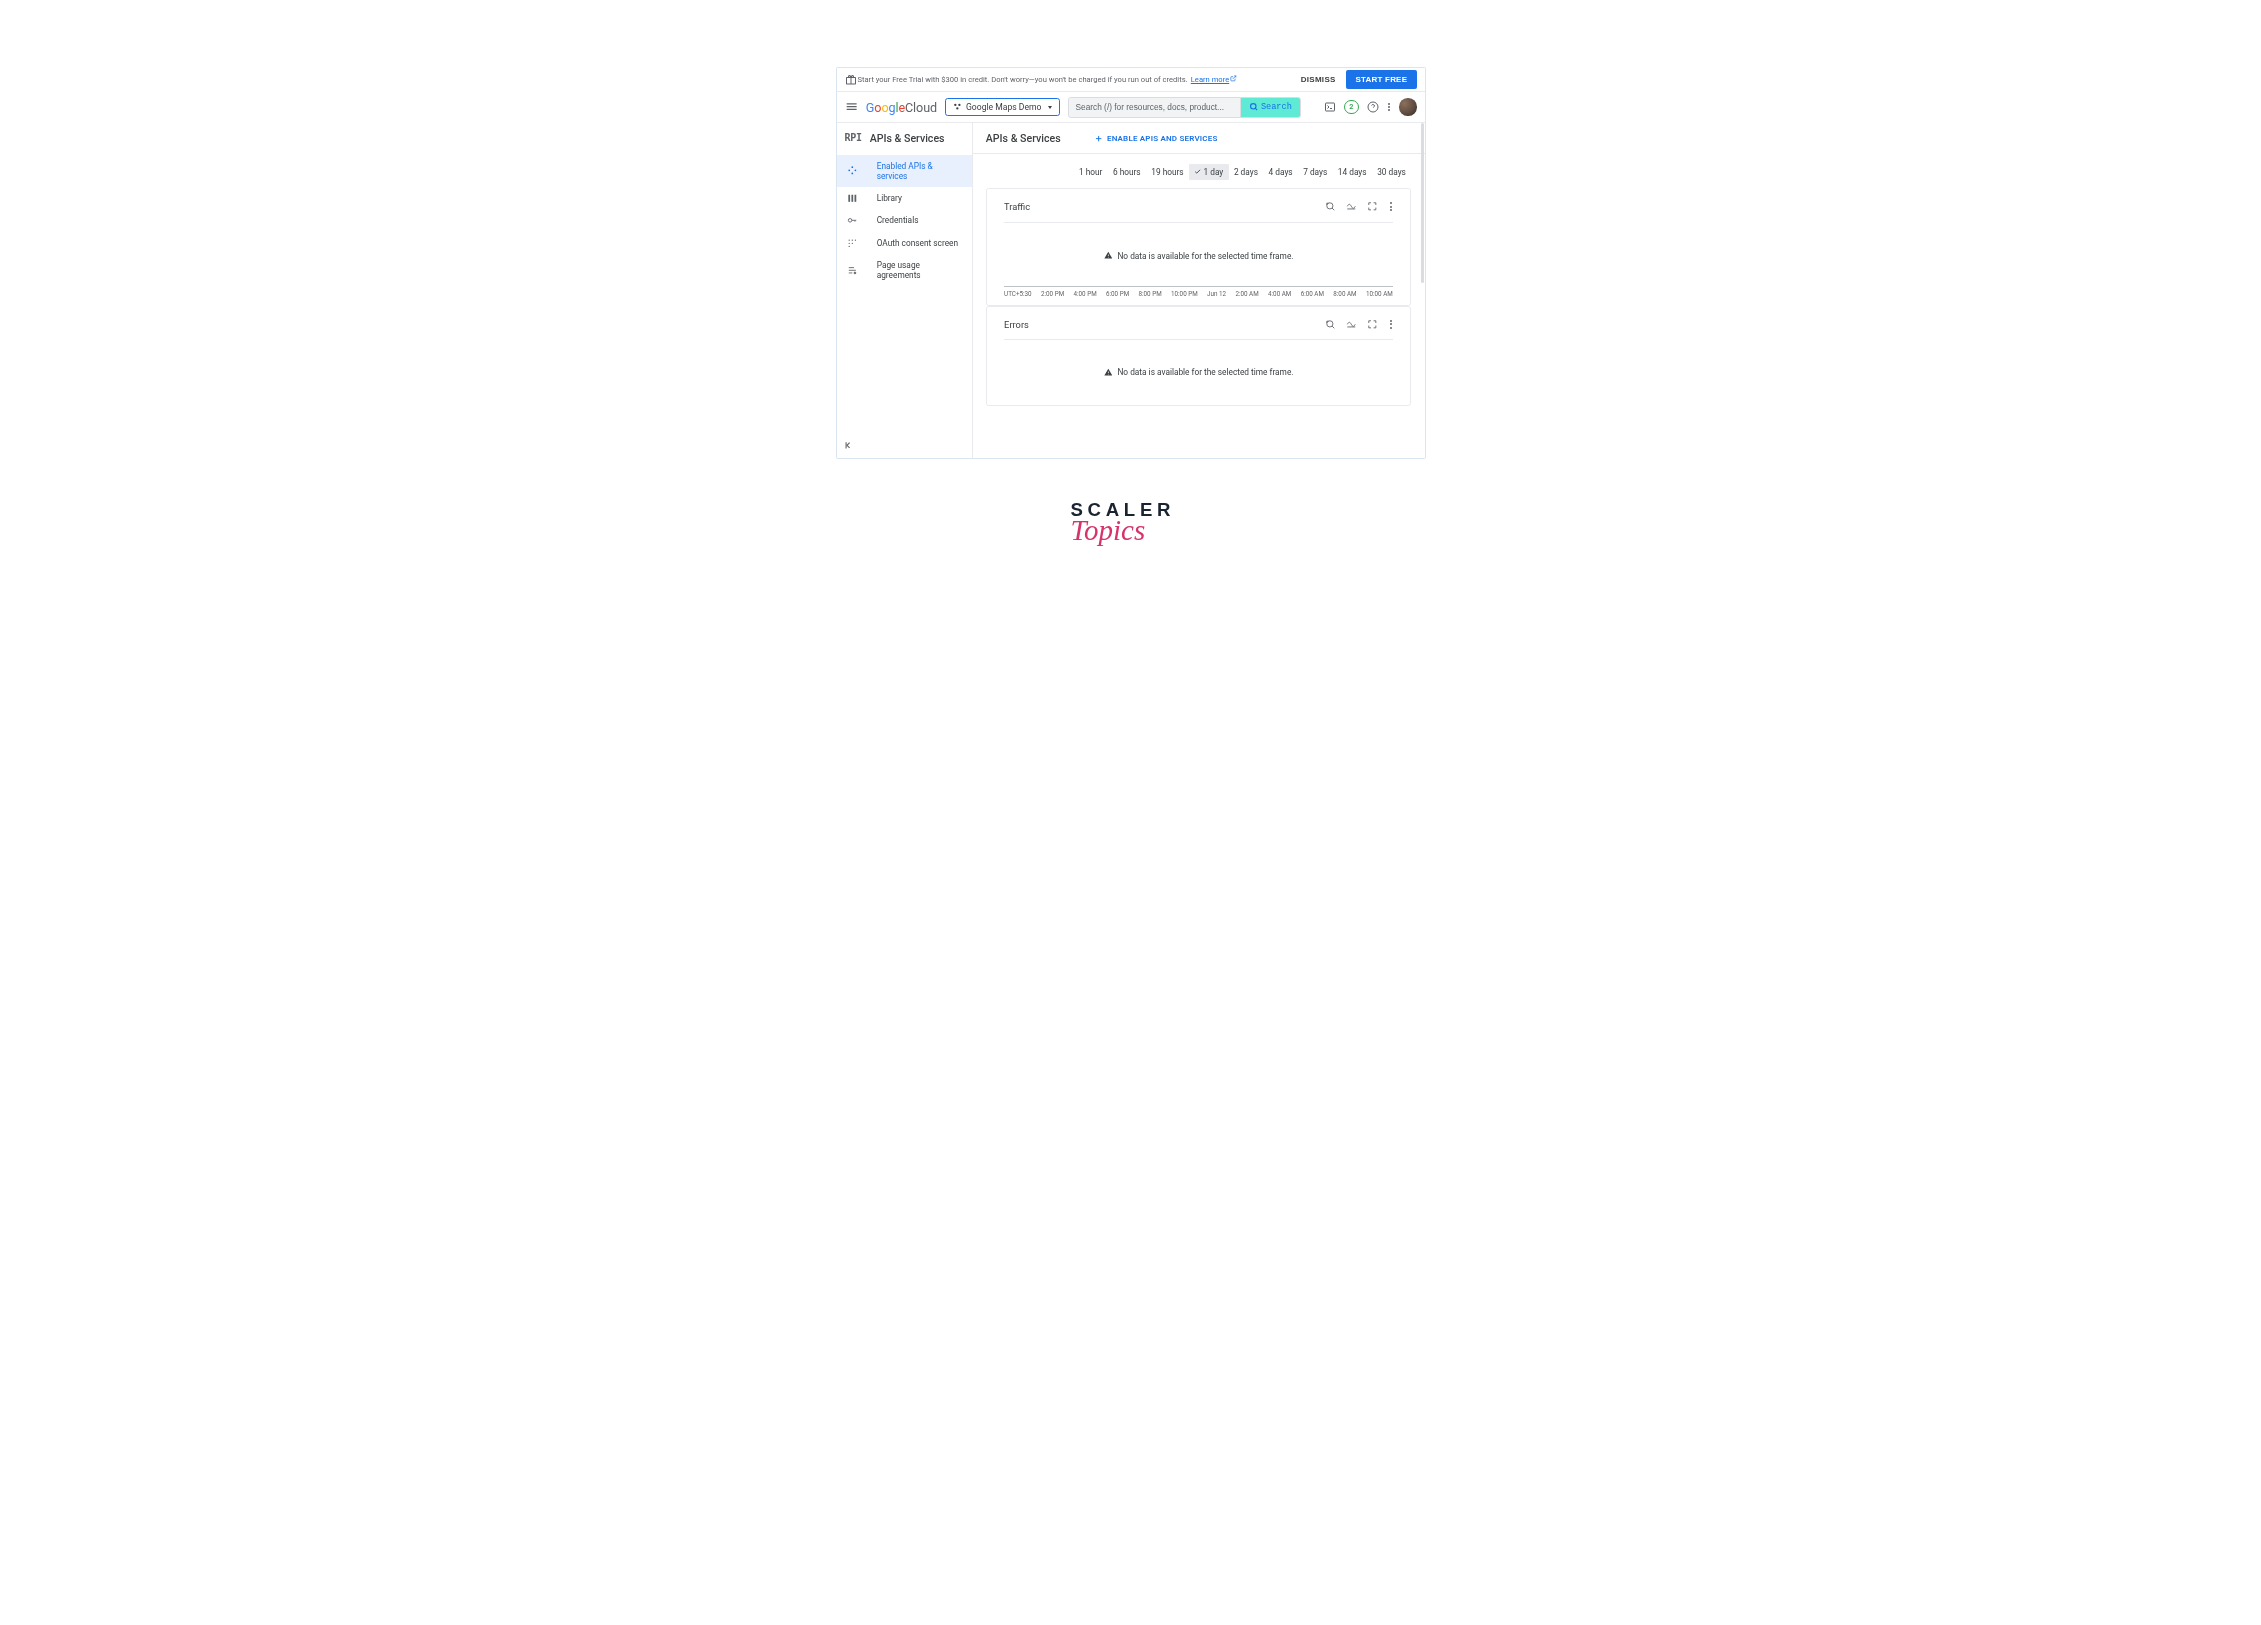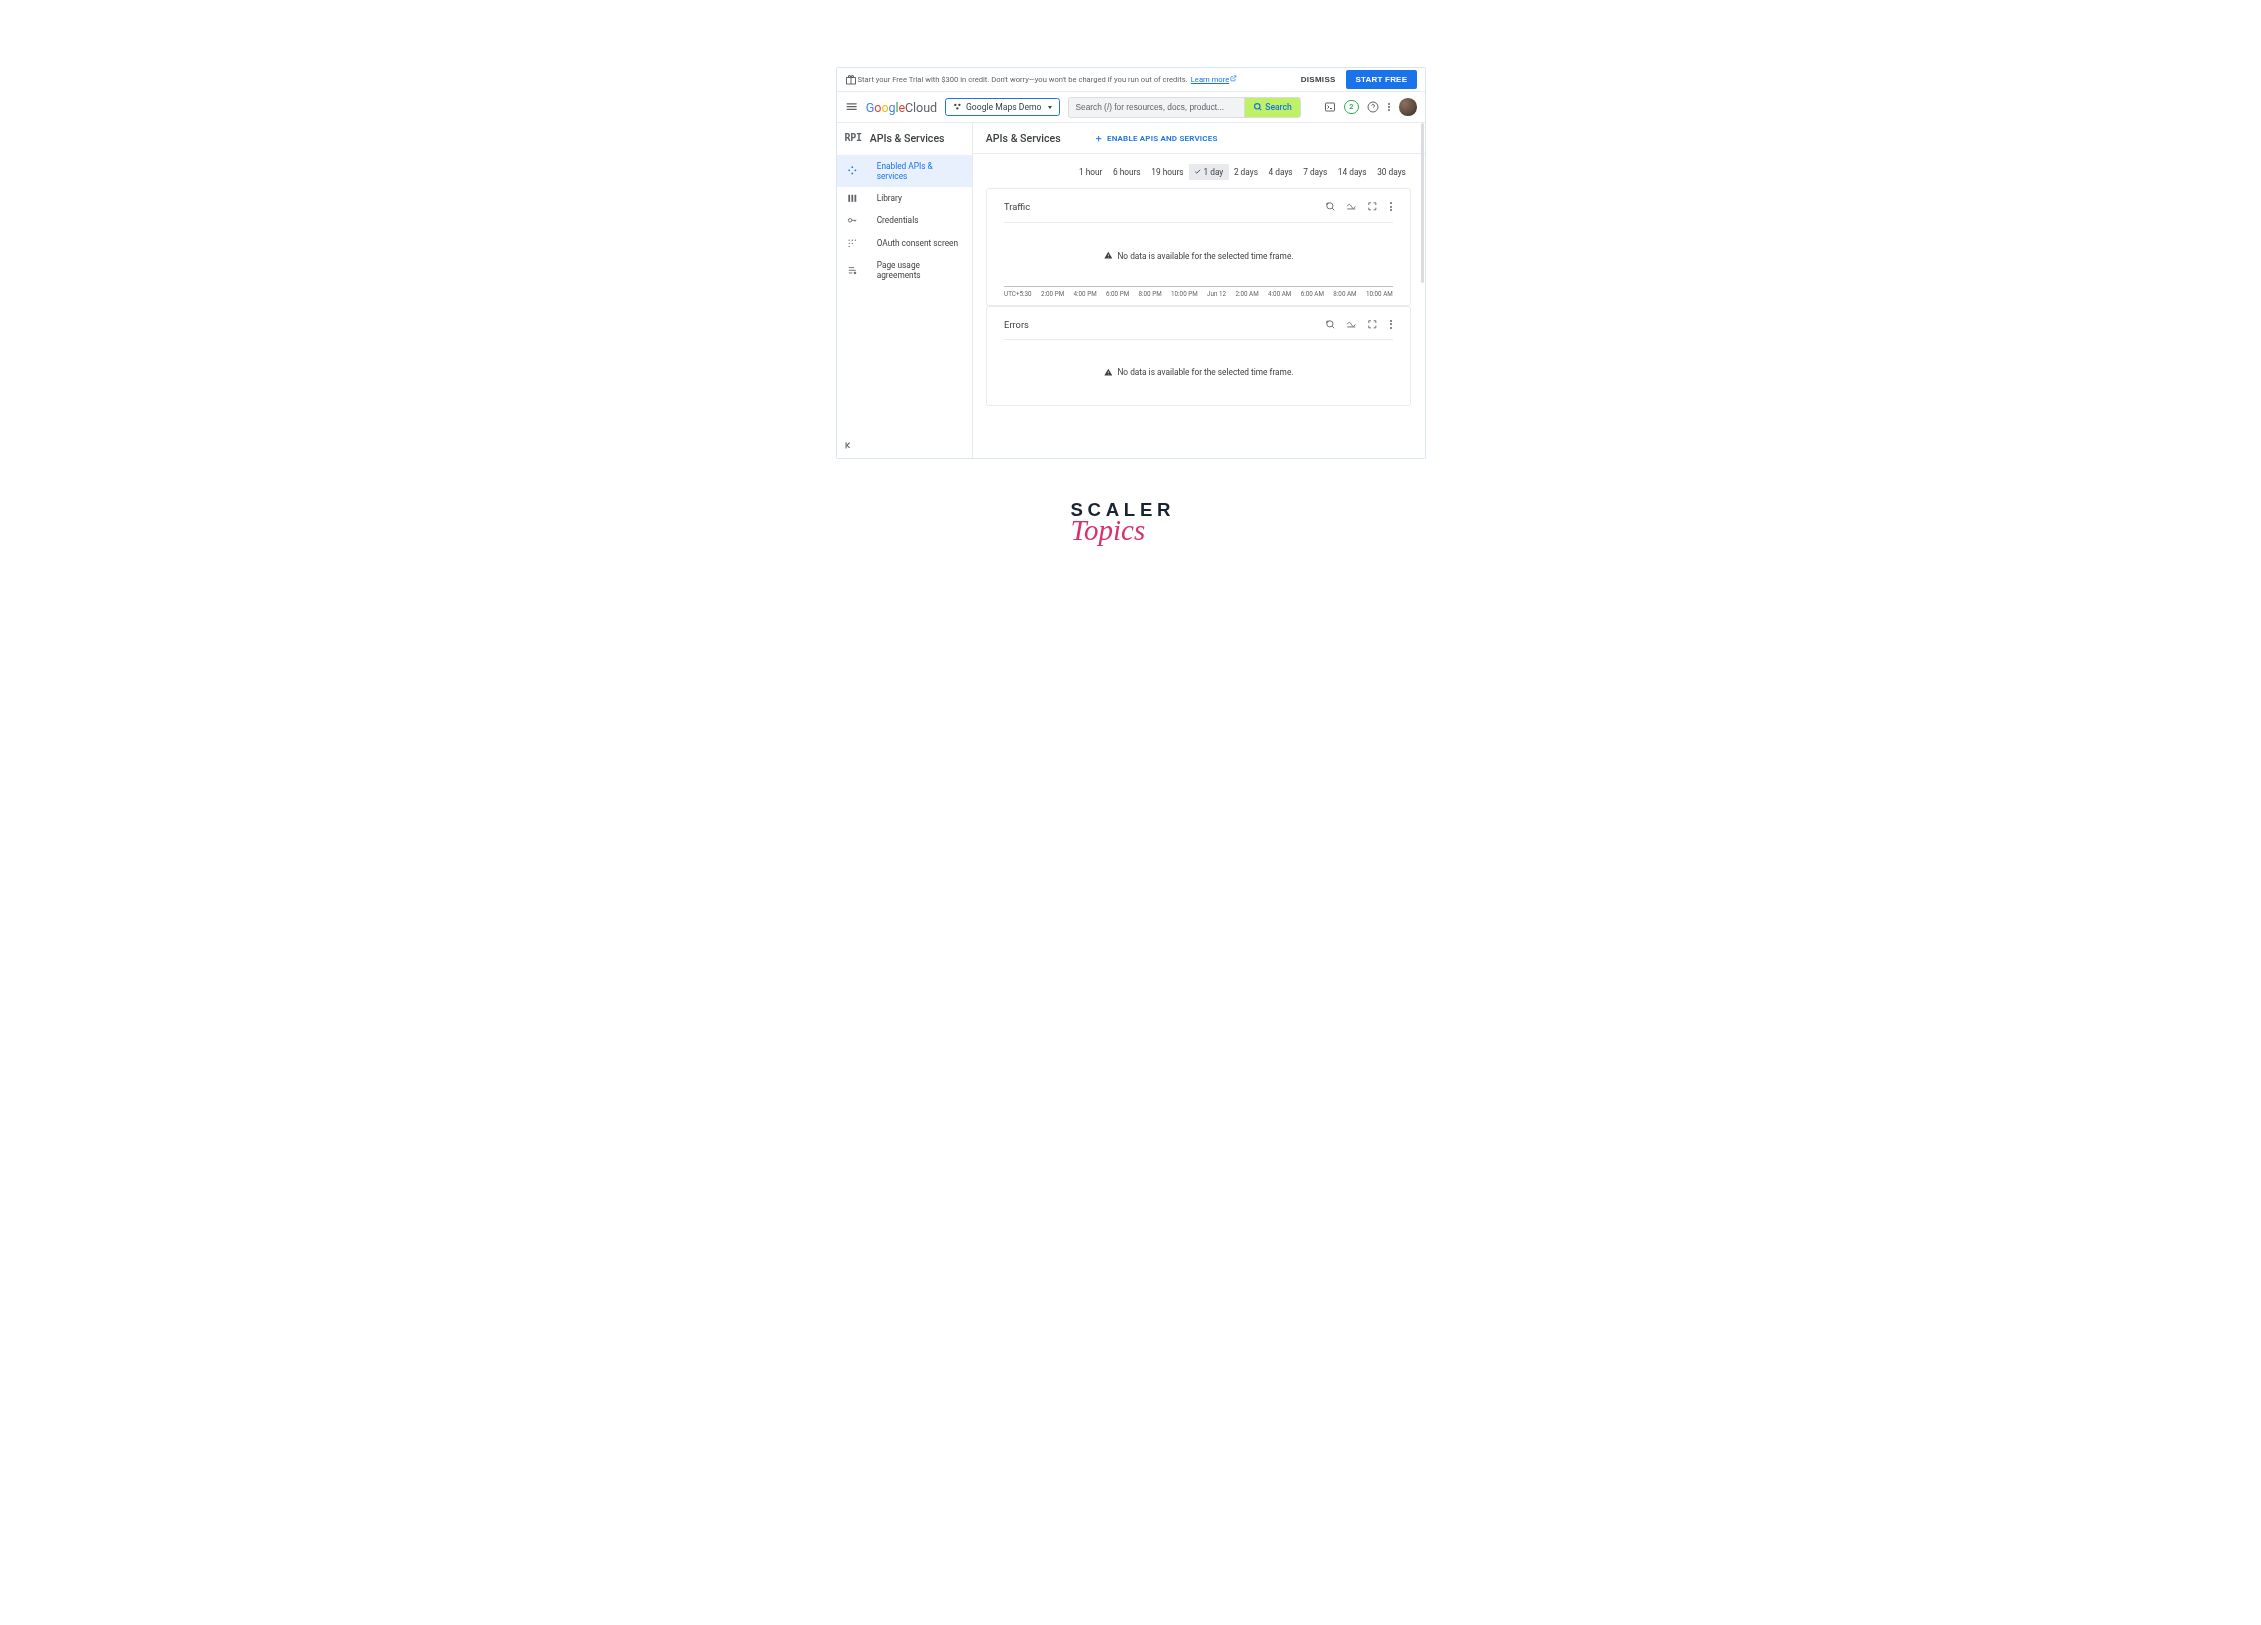--- a/index.html
+++ b/index.html
@@ -77,22 +77,22 @@
     border:0.7px solid #dadce0; border-radius:2.7px;
     flex:1; max-width: 233px; height:21px; overflow:hidden;
     background:#f1f3f4;
   }
   .search-input { flex:1; border:none; background:transparent; padding:0 6.7px; font-size:8.3px; color:#5f6368; outline:none; }
   .search-input::placeholder{ color:#5f6368; }
   .search-btn {
     display:flex; align-items:center; gap:2.7px;
     border-left:0.7px solid #dadce0;
     padding: 0 8px; height:100%;
-    background:#bef264;
-    color:#1a73e8; font-weight:500; font-size:8.6px; cursor:pointer;
+    background:#5eead4;
+    color:#1a73e8; font-weight:500; font-size:8.6px; cursor:pointer;font-family:Liberation Mono, monospace;
   }
   .search-icon { width:9.3px; height:9.3px; }
   .topbar-right { display:flex; align-items:center; gap:8px; margin-left:auto; }
   .top-icon { width:12px; height:12px; color:#5f6368; cursor:pointer; }
   .circle-badge {
     width:14.6px; height:14.6px; border:1.3px solid #34a853; border-radius:50%;
     display:flex; align-items:center; justify-content:center;
     font-size:7.3px; font-weight:600; color:#34a853; cursor:pointer;
   }
   .more-vert { display:flex; flex-direction:column; gap:1.3px; cursor:pointer; padding:1.3px; }

